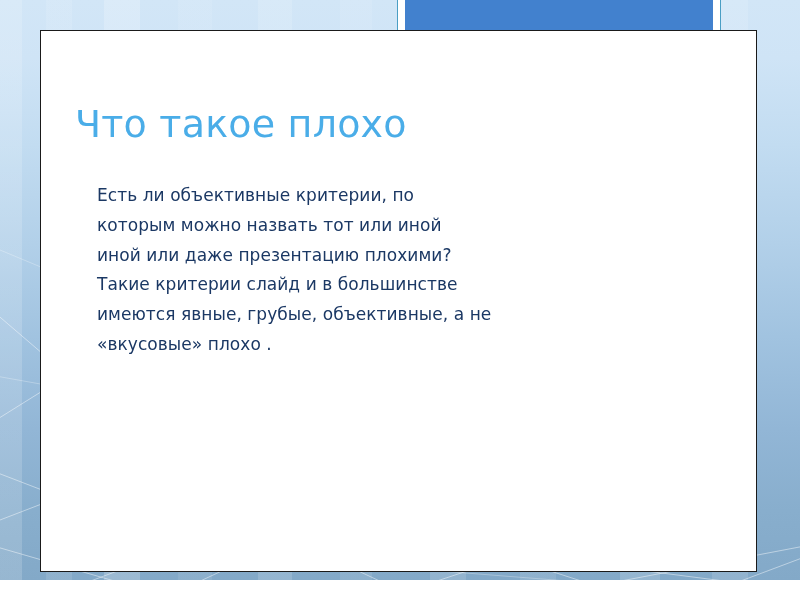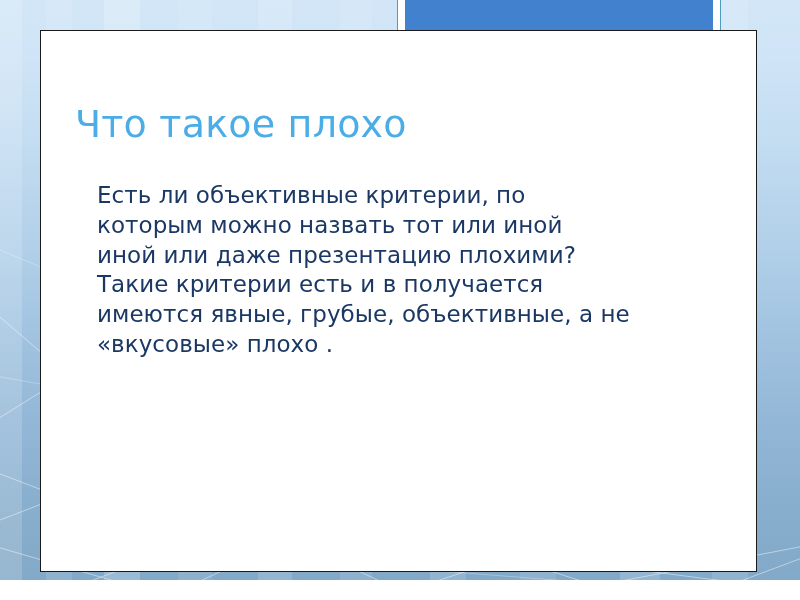--- a/index.html
+++ b/index.html
@@ -111,21 +111,21 @@
     white-space: nowrap;
   }
 
   .body-block {
     position: absolute;
     left: 97px;
     top: 181px;
     width: 600px;
   }
   .body-line {
-    font-size: 23px;
+    font-size: 17px;
     line-height: 29.8px;
     color: #1b3864;
     white-space: pre;
     letter-spacing: 0.05px;
   }
 </style>
 </head>
 <body>
 
 <div class="slide">
@@ -160,18 +160,18 @@
   <div class="header-chip"></div>
 
   <div class="content-panel"></div>
 
   <div class="slide-title">Что такое плохо</div>
 
   <div class="body-block">
     <div class="body-line">Есть ли объективные критерии, по</div>
     <div class="body-line">которым можно назвать тот или иной</div>
     <div class="body-line">иной или даже презентацию плохими?</div>
-    <div class="body-line">Такие критерии есть и в получается</div>
+    <div class="body-line">Такие критерии слайд и в большинстве</div>
     <div class="body-line">имеются явные, грубые, объективные, а не</div>
     <div class="body-line">«вкусовые» плохо .</div>
   </div>
 
 </div>
 
 </body></html>

